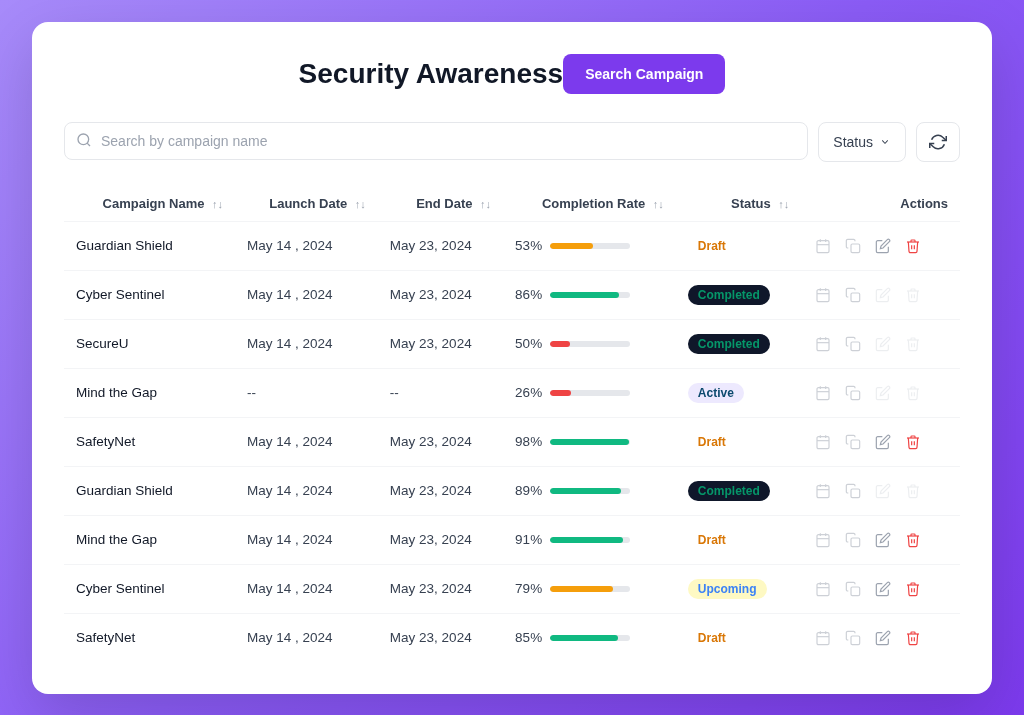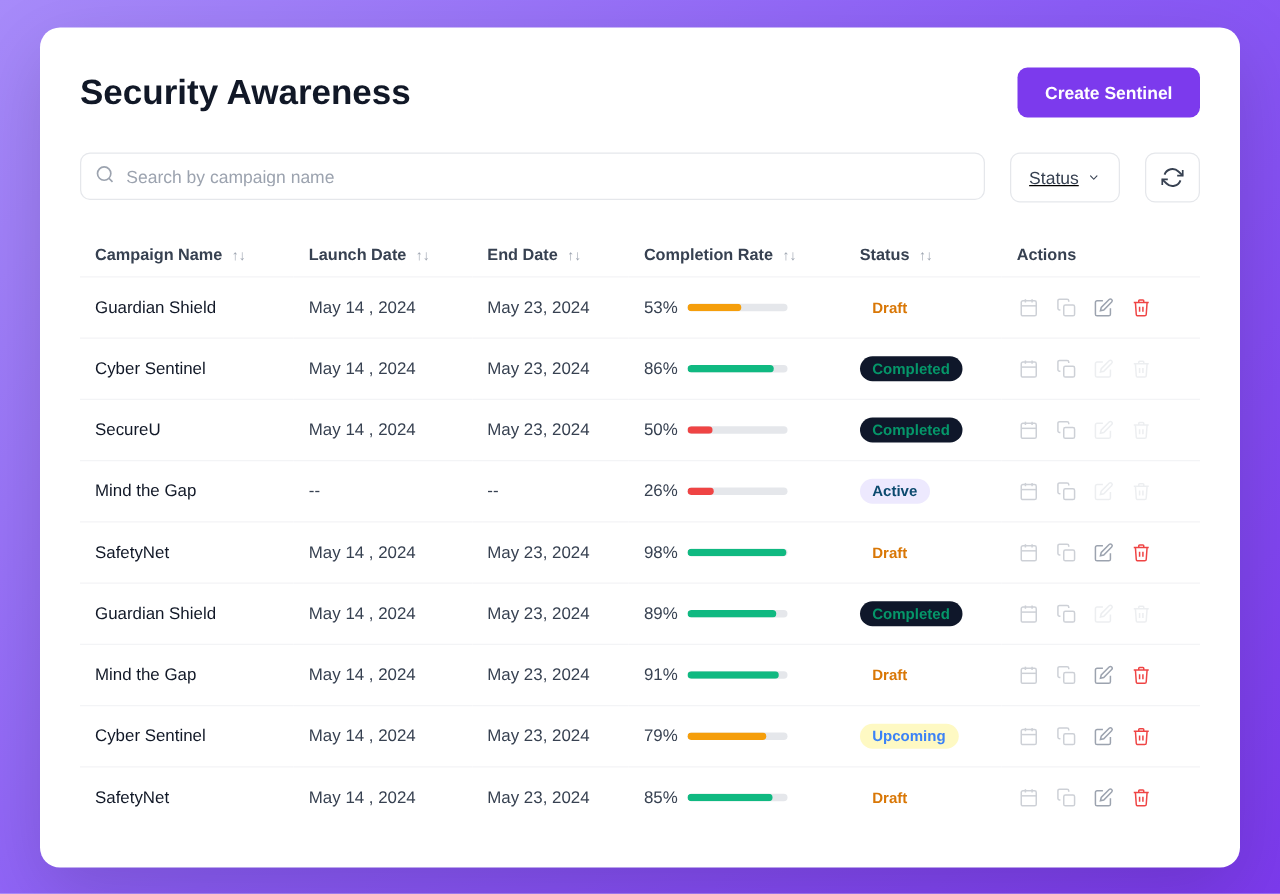--- a/index.html
+++ b/index.html
@@ -16,44 +16,43 @@
       background: #ffffff;
       border-radius: 16px;
       width: 960px;
       min-height: 650px;
       padding: 32px;
       box-shadow: 0 20px 60px rgba(0,0,0,0.15);
     }
     .header {
       display: flex;
       align-items: center;
-      justify-content: space-between;
+      justify-content: center;
       margin-bottom: 28px;
     }
     .page-title {
       font-size: 28px;
       font-weight: 700;
       color: #111827;
     }
     .create-btn {
       background: #7c3aed;
       color: #ffffff;
       border: none;
       border-radius: 8px;
       padding: 12px 22px;
       font-size: 14px;
       font-weight: 600;
       cursor: pointer;
       white-space: nowrap;
     }
     .toolbar {
       display: flex;
-      gap: 20px;
+      gap: 10px;
       margin-bottom: 24px;
-      text-decoration: underline;
     }
     .search-wrap {
       flex: 1;
       position: relative;
     }
     .search-icon-svg {
       position: absolute;
       left: 12px;
       top: 50%;
       transform: translateY(-50%);
@@ -92,21 +91,21 @@
       display: flex;
       align-items: center;
       justify-content: center;
       color: #374151;
     }
     table {
       width: 100%;
       border-collapse: collapse;
     }
     thead th {
-      text-align: left;
+      text-align: right;
       padding: 10px 12px;
       font-size: 13px;
       font-weight: 600;
       color: #374151;
       border-bottom: 1.5px solid #f3f4f6;
       white-space: nowrap;
     }
     thead th .sort-icon { margin-left: 4px; color: #9ca3af; font-size: 11px; }
     tbody tr {
       border-bottom: 1px solid #f3f4f6;
@@ -164,21 +163,21 @@
     .action-icon.edit { color: #9ca3af; }
     .action-icon svg { width: 16px; height: 16px; }
   </style>
 </head>
 <body>
 
 <div class="card">
 
   <div class="header">
     <h1 class="page-title">Security Awareness</h1>
-    <button class="create-btn">Create Sentinel</button>
+    <button class="create-btn">Search Campaign</button>
   </div>
 
   <div class="toolbar">
     <div class="search-wrap">
       <span class="search-icon-svg">
         <svg width="16" height="16" fill="none" stroke="currentColor" stroke-width="2" viewBox="0 0 24 24">
           <circle cx="11" cy="11" r="8"></circle>
             <line x1="21" y1="21" x2="16.65" y2="16.65"></line>
         </svg>
       </span>

